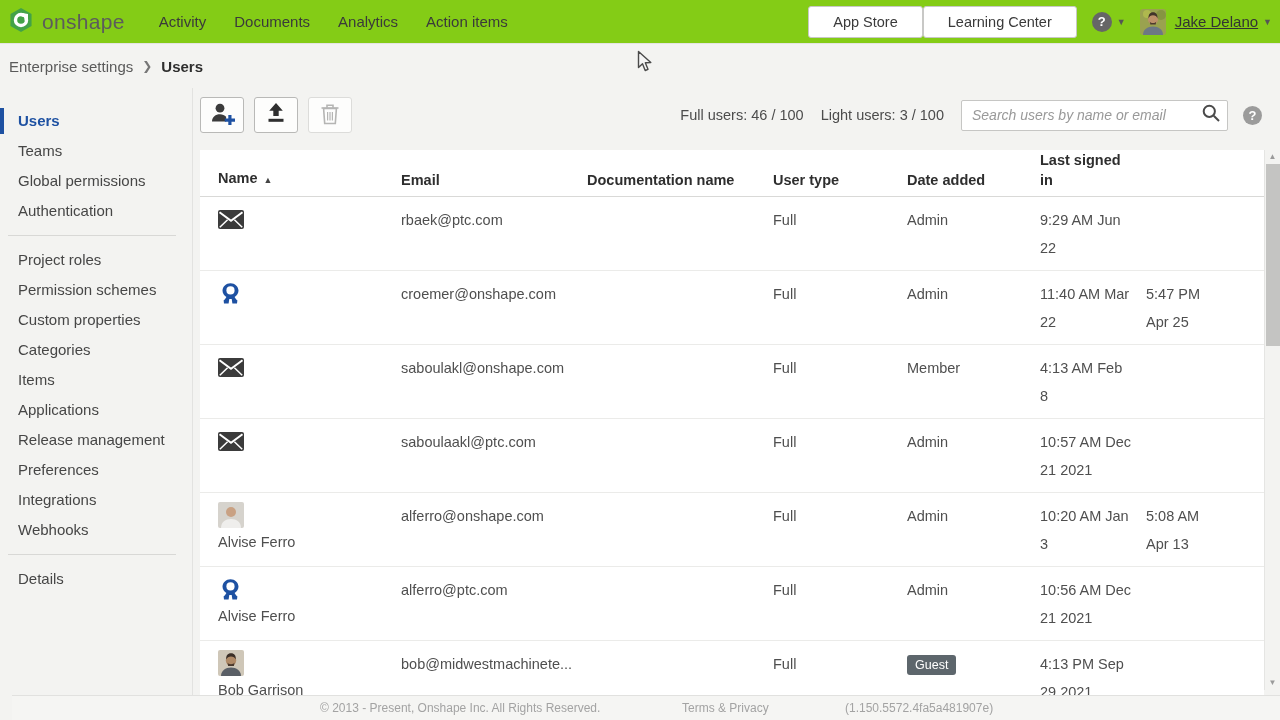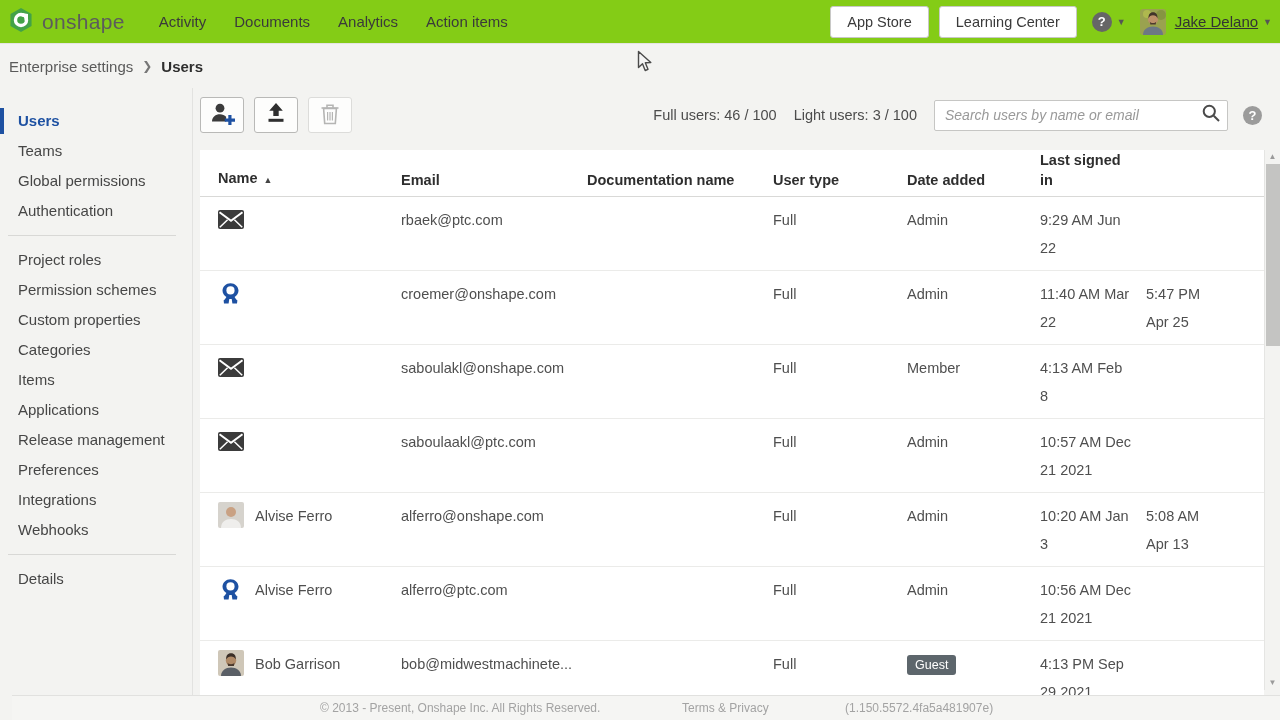--- a/index.html
+++ b/index.html
@@ -8,21 +8,21 @@
 
   
   .navbar { position:absolute; top:0; left:0; right:0; height:44px; background:#84cc16;
             border-bottom:1px solid #e4e4e2; display:flex; align-items:center; z-index:5; }
   .logo { display:flex; align-items:center; margin-left:8px; cursor:pointer; }
   .logo-text { font-size:21px; color:#5c5c5c; letter-spacing:.3px; margin-left:8px; }
   .nav-items { display:flex; margin-left:20px; }
   .nav-item { font-size:15px; color:#3a3a3a; padding:0 14px; line-height:43px; cursor:pointer; }
   .nav-right { margin-left:auto; display:flex; align-items:center; margin-right:8px; }
   .nav-btn { background:#fff; border:1px solid #c8c8c6; border-radius:3px; height:32px;
-             padding:0 16px; font-size:14.5px; color:#3a3a3a; margin-left:10px; cursor:pointer; }
+             padding:0 24px; font-size:14.5px; color:#3a3a3a; cursor:pointer; }
   .help-circle { width:20px; height:20px; border-radius:50%; background:#666;
                  color:#fff; font-size:13px; font-weight:bold; text-align:center; line-height:20px;
                  margin-left:15px; cursor:pointer; }
   .caret { font-size:9px; color:#555; margin-left:5px; cursor:pointer; }
   .avatar { width:26px; height:26px; border-radius:3px; overflow:hidden; margin-left:14px; cursor:pointer; }
   .user-name { font-size:15px; color:#333; margin-left:9px; cursor:pointer;text-decoration:underline; }
 
   
   .breadcrumb { position:absolute; top:44px; left:0; right:0; height:44px;
                 display:flex; align-items:center; padding-left:9px; font-size:15px; }
@@ -40,39 +40,39 @@
   .sidebar-divider { border-top:1px solid #d8d8d6; margin:9px 16px 9px 8px; }
 
   
   .toolbar { position:absolute; top:97px; left:200px; right:18px; height:36px;
              display:flex; align-items:center; }
   .tb-btn { width:44px; height:36px; background:#fdfdfc; border:1px solid #b9b9b7; border-radius:3px;
             margin-right:10px; display:flex; align-items:center; justify-content:center; cursor:pointer; }
   .tb-btn.disabled { border-color:#dcdcda; cursor:default; }
   .spacer { flex:1; }
   .count-text { font-size:14.5px; color:#4c4c4c; margin-right:17px; }
-  .search-box { width:294px; height:31px; background:#fff; border:1px solid #c6c6c4; border-radius:2px;
+  .search-box { width:267px; height:31px; background:#fff; border:1px solid #c6c6c4; border-radius:2px;
                 display:flex; align-items:center; margin-right:2px; }
   .search-box input { flex:1; border:none; outline:none; font-size:14px; padding:0 10px;
                       color:#333; background:transparent; }
   .search-box input::placeholder { font-style:italic; color:#999; }
   .search-btn { width:32px; height:29px; display:flex; align-items:center; justify-content:center;
                 cursor:pointer; border-left:none; }
   .help-circle.light { background:#9b9b9b; margin-left:13px; width:19px; height:19px; line-height:19px; }
 
   
   .table { position:absolute; left:200px; top:150px; width:1064px; bottom:25px; background:#fff; }
   .thead, .trow { display:grid; grid-template-columns:201px 186px 186px 134px 133px 106px 90px; }
   .thead { align-items:end; height:47px; border-bottom:1px solid #d9d9d7; }
   .th { font-size:14.5px; font-weight:bold; color:#2e2e2e; padding:0 12px 8px 0; line-height:20px; }
   .th:first-child { padding-left:18px; }
   .sort-arrow { font-size:9px; color:#444; margin-left:6px; }
   .trow { border-bottom:1px solid #ebebe9; cursor:pointer; }
   .td { font-size:14.5px; color:#4f4f4f; padding:9px 12px 8px 0; line-height:28px; }
-  .td:first-child { padding-left:18px; display:flex; align-items:flex-start; }
+  .td:first-child { padding-left:18px; display:flex; align-items:flex-start;flex-direction:column; }
   .avatar-cell-icon { width:26px; min-width:26px; height:26px; display:flex; align-items:center; margin-right:11px; }
   .badge { display:inline-block; background:#5d666c; color:#fff; font-size:12.5px;
            line-height:18px; padding:1px 8px; border-radius:3px; vertical-align:middle; }
 
   
   .scrollbar { position:absolute; right:0; top:150px; width:16px; height:540px; background:#f3f3f1;
                border-left:1px solid #e5e5e3; }
   .sb-arrow { position:absolute; left:0; width:15px; height:14px; text-align:center; font-size:8px;
               color:#9a9a9a; line-height:14px; cursor:pointer; }
   .sb-arrow.up { top:0; } .sb-arrow.down { bottom:0; }

